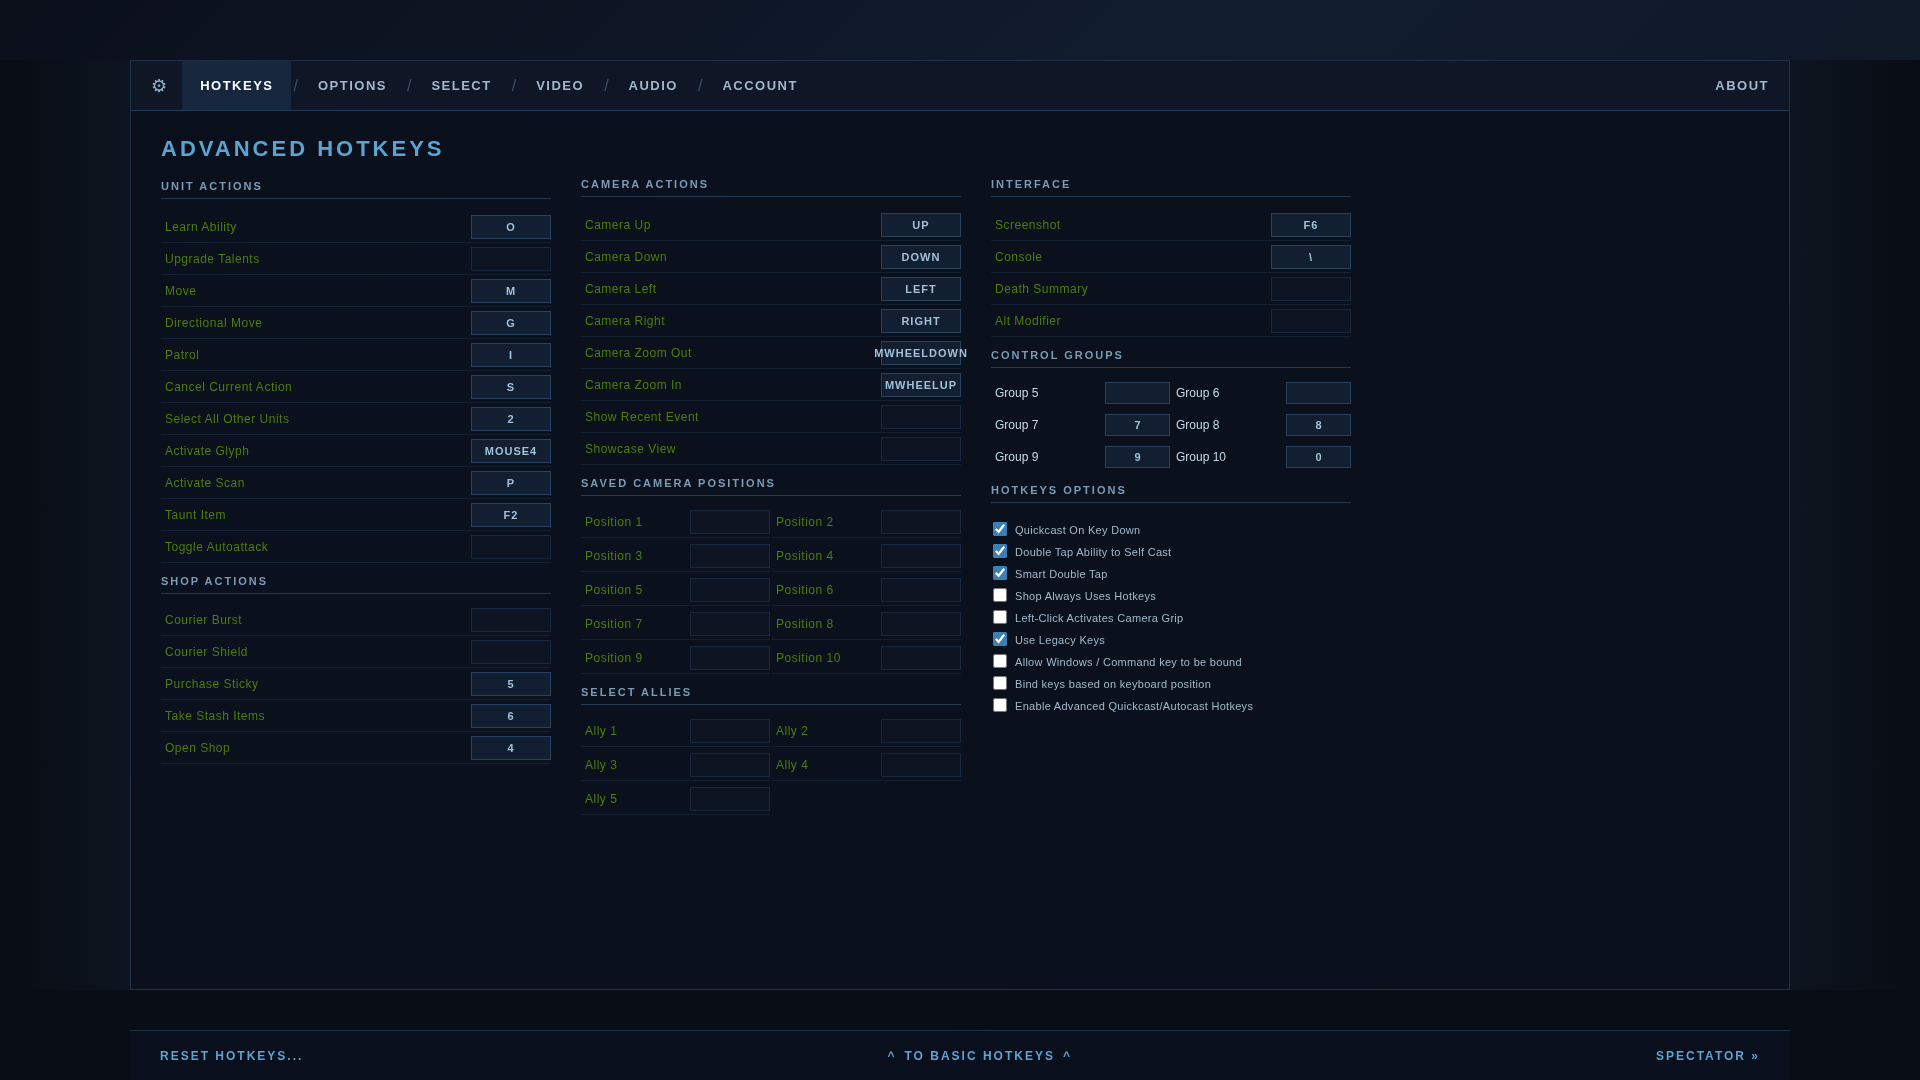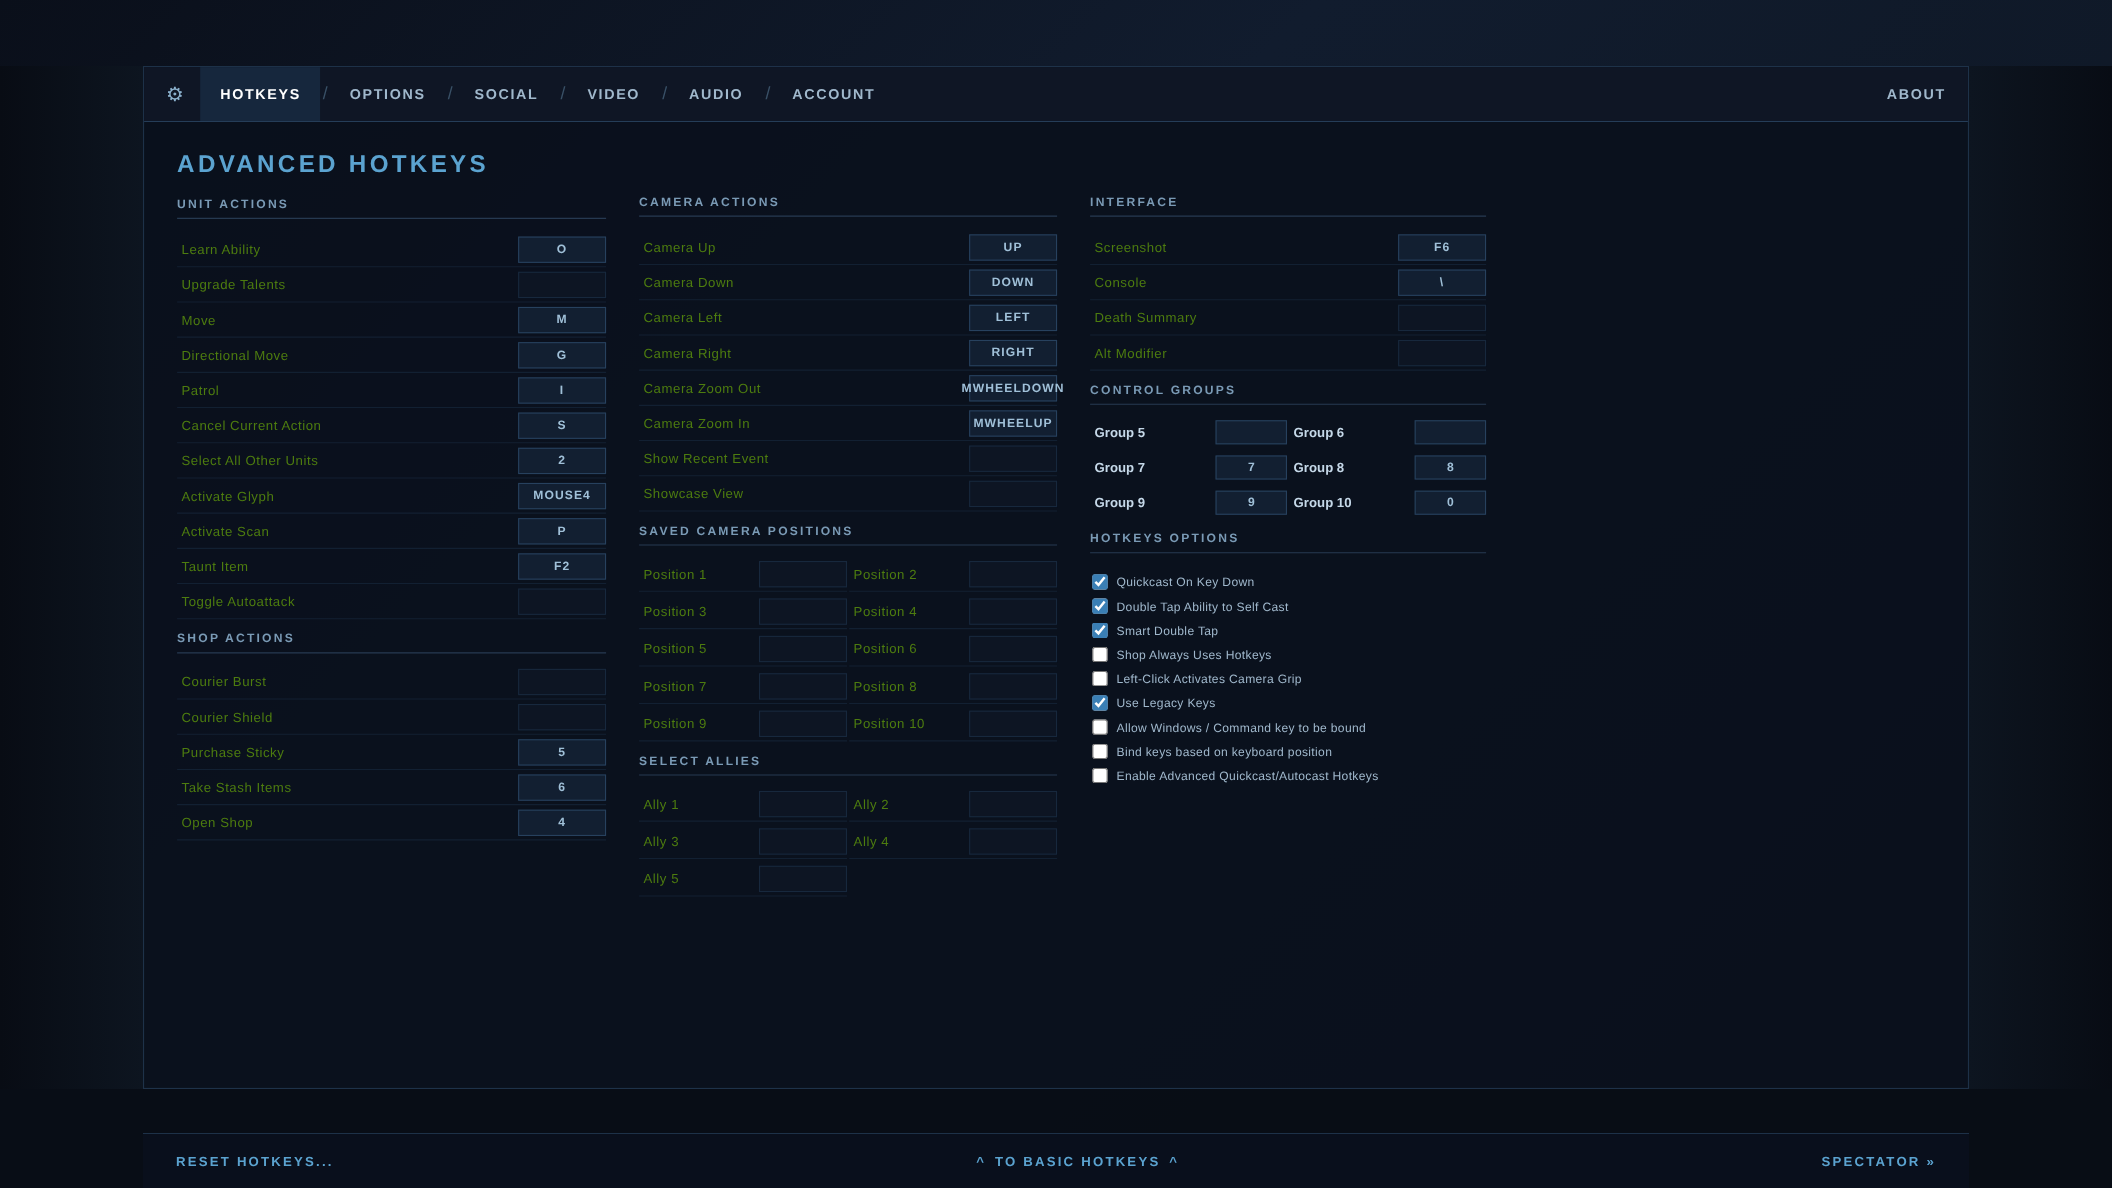--- a/index.html
+++ b/index.html
@@ -170,21 +170,20 @@
       display: flex;
       align-items: center;
       height: 30px;
       gap: 6px;
     }
     .cg-label {
       font-size: 12px;
       color: #c5d8e8;
       flex: 1;
       padding-left: 4px;
-      font-weight: bold;
     }
     .cg-key {
       width: 65px;
       height: 22px;
       background: rgba(20,35,55,0.8);
       border: 1px solid rgba(60,100,140,0.5);
       display: flex;
       align-items: center;
       justify-content: center;
       font-size: 11px;
@@ -284,21 +283,21 @@
 <div class="bg-blur-bottom"></div>
 
 <div class="main-panel">
 
   <div class="nav-bar">
     <span class="nav-gear">⚙</span>
     <a class="nav-item active">HOTKEYS</a>
     <span class="nav-separator">/</span>
     <a class="nav-item">OPTIONS</a>
     <span class="nav-separator">/</span>
-    <a class="nav-item">SOCIAL</a>
+    <a class="nav-item">SELECT</a>
     <span class="nav-separator">/</span>
     <a class="nav-item">VIDEO</a>
     <span class="nav-separator">/</span>
     <a class="nav-item">AUDIO</a>
     <span class="nav-separator">/</span>
     <a class="nav-item">ACCOUNT</a>
     <span class="nav-about">ABOUT</span>
   </div>
 
   <div class="content-area">

